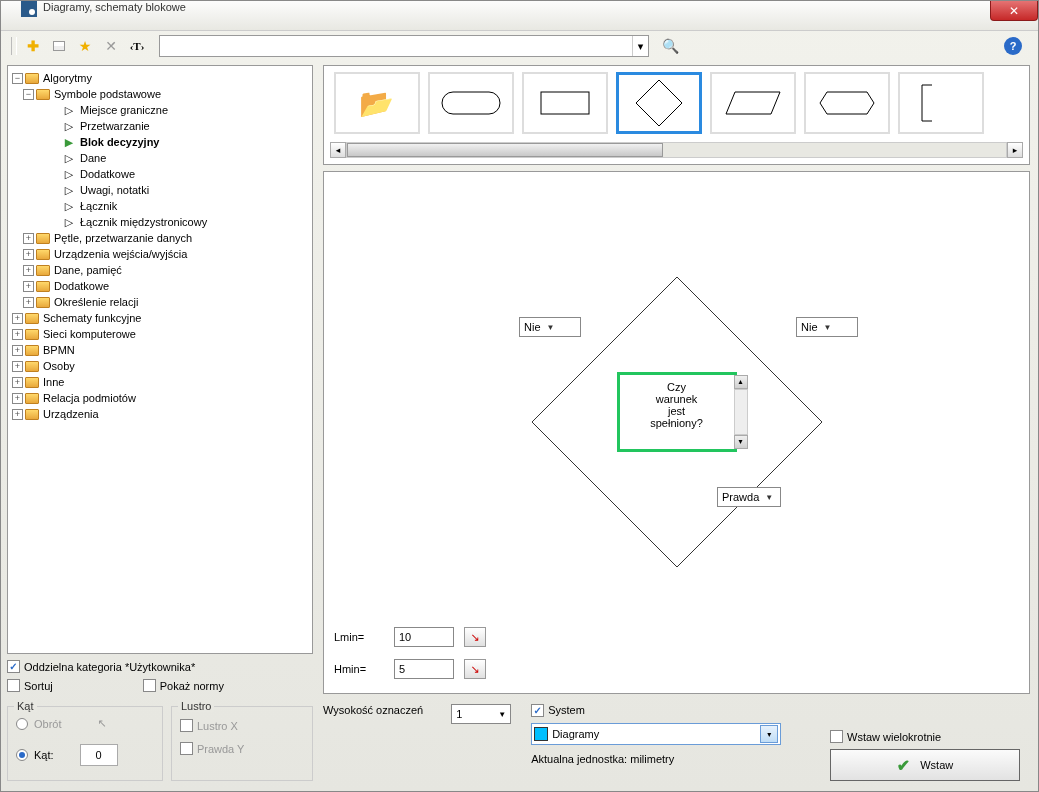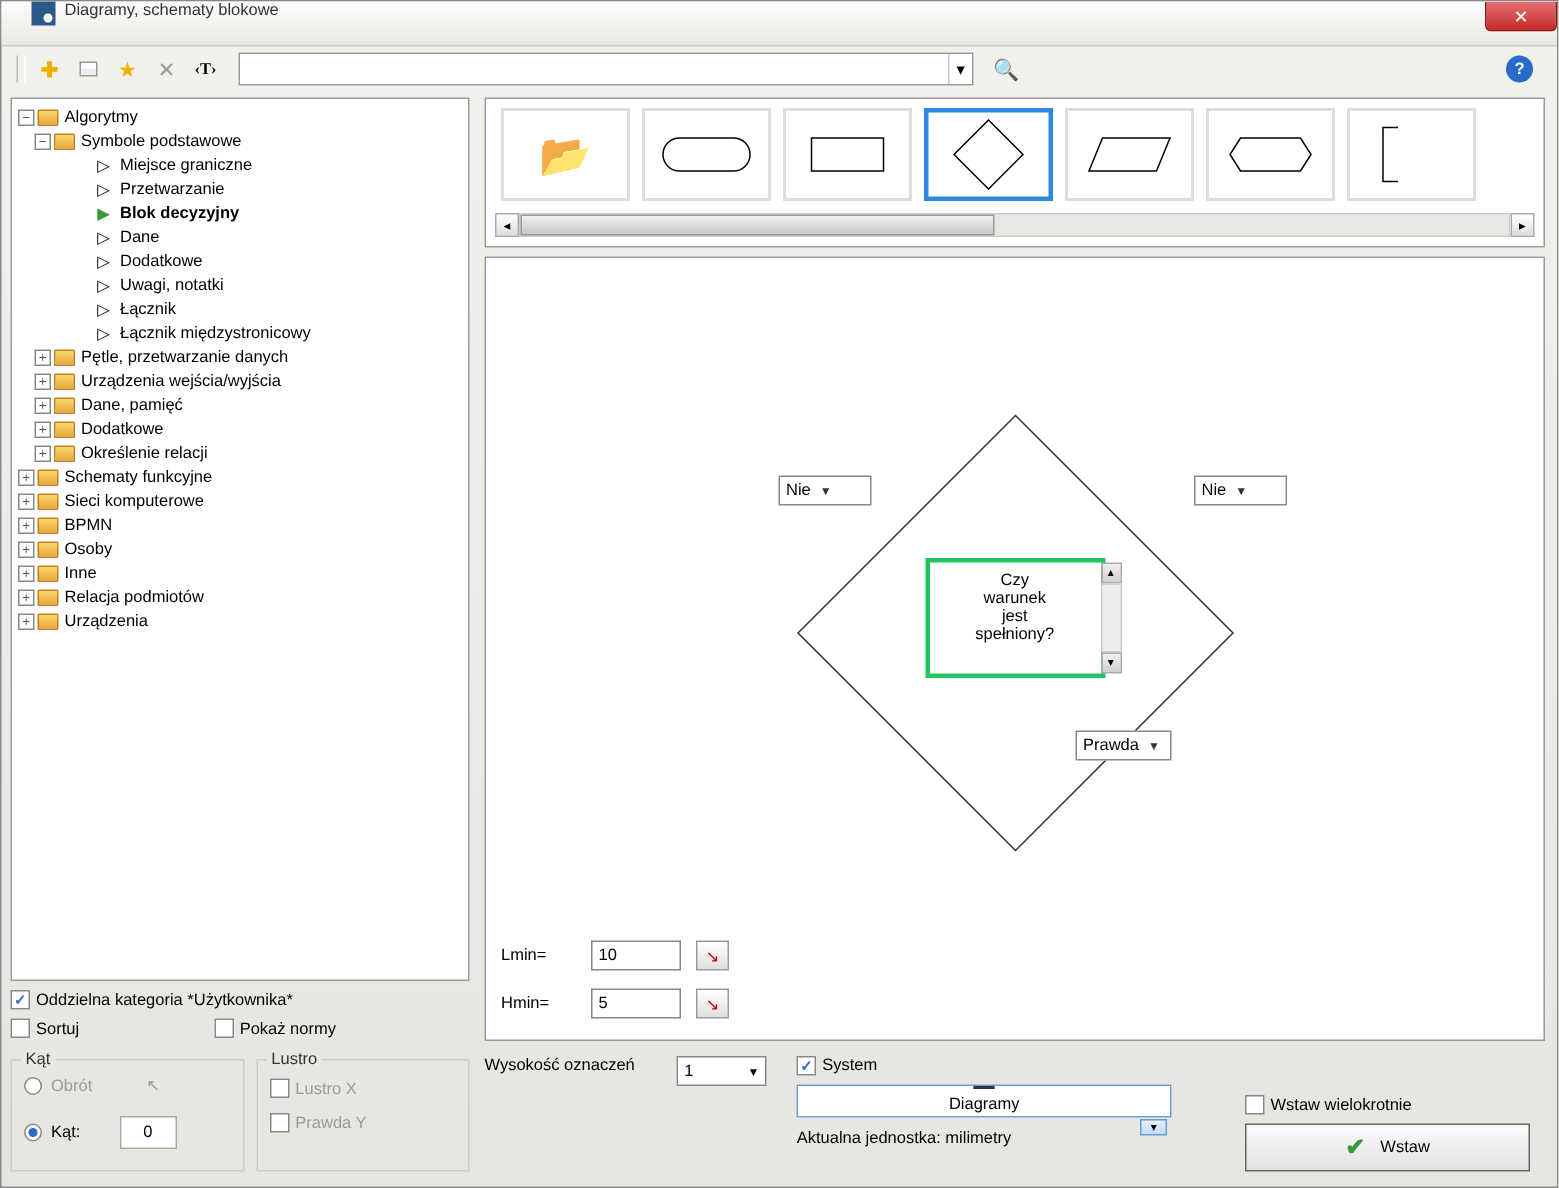--- a/index.html
+++ b/index.html
@@ -391,21 +391,21 @@
           <div class="select-box" style="width:60px;margin-left:20px;">
               <span>1</span>
               <span class="dd">▼</span>
             </div>
         </div>
         <div style="flex:1;">
           <label style="display:flex;align-items:flex-start;gap:4px;">
               <span class="chk checked"></span>
               <span>System</span>
             </label>
-          <div class="select-wide" style="margin-top:6px;flex-direction:column;">
+          <div class="select-wide" style="margin-top:6px;">
             <span class="sw"></span>
             <span>Diagramy</span>
             <div class="dd-btn">▾</div>
           </div>
           <div style="margin-top:8px;">Aktualna jednostka: milimetry</div>
         </div>
         <div style="width:200px;">
           <label style="display:flex;align-items:center;gap:4px;margin-top:26px;">
               <span class="chk"></span>
               <span>Wstaw wielokrotnie</span>

